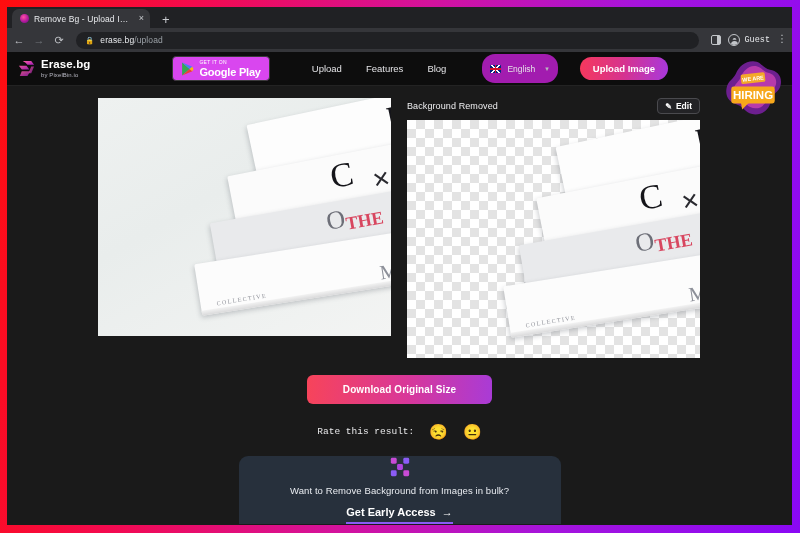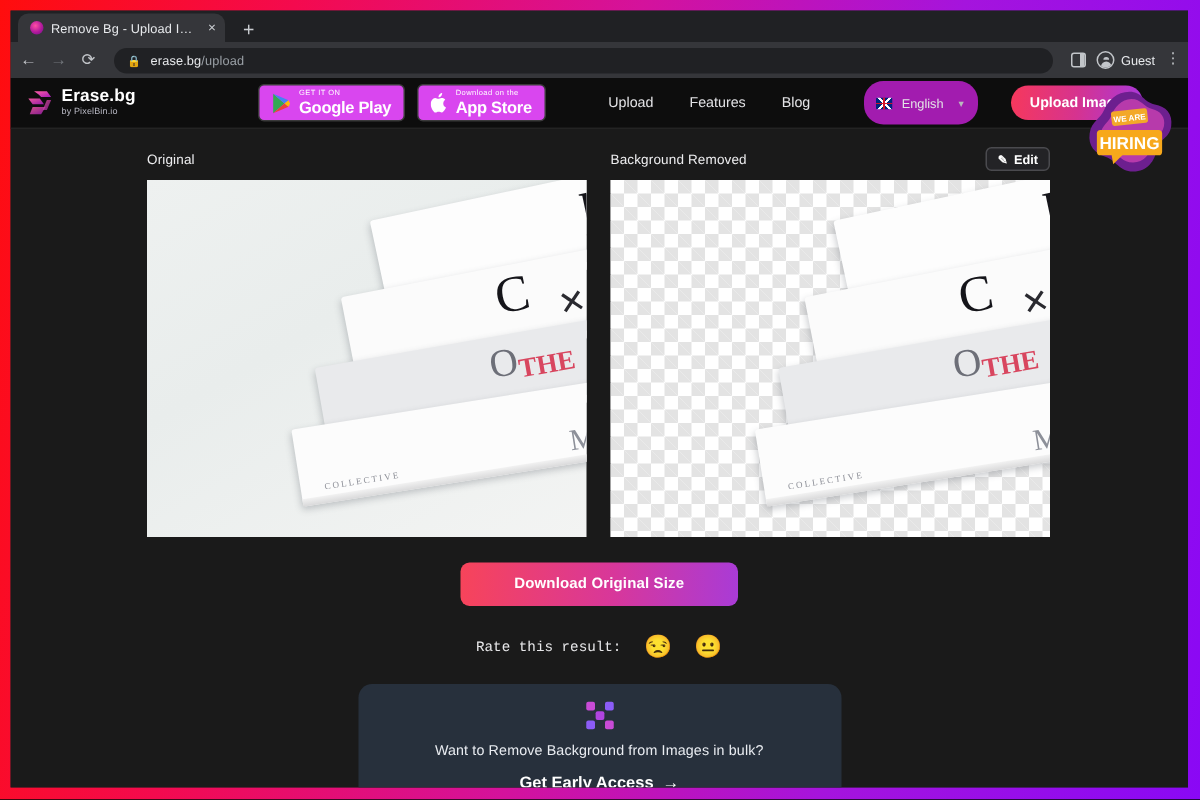--- a/index.html
+++ b/index.html
@@ -69,21 +69,21 @@
     background: #202124;
     border-radius: 9px;
     display: flex; align-items: center;
     padding: 0 9px; gap: 6px;
     margin-left: 3px; margin-right: 4px;
     max-width: 692px;
   }
   .lock { font-size: 7.5px; color: #9aa0a6; }
   .url { font-size: 8.5px; color: #e8eaed; letter-spacing: .1px; }
   .url .path { color: #9aa0a6; }
-  .tb-right { display: flex; align-items: center; gap: 7px; }
+  .tb-right { display: flex; align-items: center; gap: 7px; font-family: Liberation Mono, monospace; }
   .sidepanel-ico {
     width: 10px; height: 10px; border: 1.2px solid #c2c5c9; border-radius: 2px;
     position: relative;
   }
   .sidepanel-ico::after {
     content: ""; position: absolute; right: 0; top: 0; bottom: 0;
     width: 3.5px; background: #c2c5c9;
   }
   .guest-chip { display: flex; align-items: center; gap: 4px; }
   .avatar {
@@ -244,21 +244,21 @@
   
   .rate { display: flex; justify-content: center; align-items: center; gap: 15px; margin-top: 20px; }
   .rate-label { font-size: 9.5px; color: #e8e8ea; font-family: Liberation Mono, monospace; }
   .emoji { font-size: 15px; line-height: 1; }
 
   
   .banner-wrap { display: flex; justify-content: center; margin-top: 17px; }
   .banner {
     width: 322px; background: #27303c;
     border-radius: 9px 9px 0 0;
-    padding: 11px 0 0;
+    padding: 1px 0 0;
     display: flex; flex-direction: column; align-items: center;
   }
   .banner-ico { width: 20px; height: 20px; margin-bottom: 8px; }
   .banner-q { font-size: 9.5px; color: #e9ecf1; letter-spacing: .1px; }
   .banner-cta {
     margin-top: 10px; font-size: 11px; font-weight: bold; color: #fff;
     display: flex; align-items: center; gap: 6px;
     border-bottom: 2.5px solid #8b5cf6; padding-bottom: 4px;
   }
 </style>
@@ -323,30 +323,20 @@
             <polygon points="2,1 16,13 2,25" fill="#34a853"></polygon>
             <polygon points="2,1 16,13 21,9" fill="#4285f4"></polygon>
             <polygon points="2,25 16,13 21,17" fill="#ea4335"></polygon>
             <polygon points="16,13 21,9 23,13 21,17" fill="#fbbc04"></polygon>
           </svg>
           <span class="badge-txt">
             <span class="badge-small">GET IT ON</span>
             <span class="badge-big">Google Play</span>
           </span>
         </div>
-        <div class="badge">
-          <svg width="12" height="15" viewBox="0 0 20 24">
-            <path d="M14.2 12.6c0-2.6 2.1-3.8 2.2-3.9-1.2-1.8-3.1-2-3.8-2-1.6-.2-3.1.9-3.9.9-.8 0-2.1-.9-3.4-.9C3.6 6.7 2 8 1.1 9.9c-1.8 3.1-.5 7.8 1.3 10.3.9 1.3 1.9 2.7 3.3 2.6 1.3-.05 1.8-.85 3.4-.85s2 .85 3.4.82c1.4-.03 2.3-1.3 3.2-2.6.7-1 1.2-2 1.5-2.9-3.3-1.3-3-4.6-3-4.67z" fill="#fff"></path>
-            <path d="M11.9 4.4c.7-.85 1.2-2.03 1.05-3.2-1.02.04-2.25.68-2.98 1.53-.65.75-1.23 1.95-1.08 3.1 1.14.09 2.3-.58 3.01-1.43z" fill="#fff"></path>
-          </svg>
-          <span class="badge-txt">
-            <span class="badge-small" style="text-transform:none">Download on the</span>
-            <span class="badge-big">App Store</span>
-          </span>
-        </div>
       </div>
 
       <div class="navlinks">
         <span class="navlink">Upload</span>
         <span class="navlink">Features</span>
         <span class="navlink">Blog</span>
       </div>
 
       <div class="lang">
         <span class="flag"></span>
@@ -363,23 +353,20 @@
       <rect x="30" y="22" width="40" height="16" rx="3" fill="#f3a829" transform="rotate(-6 50 30)"></rect>
       <text x="50" y="34" font-family="Liberation Sans, sans-serif" font-size="9" font-weight="bold" fill="#fff" text-anchor="middle" transform="rotate(-6 50 30)">WE ARE</text>
       <rect x="14" y="44" width="72" height="28" rx="4" fill="#f7a81b"></rect>
       <polygon points="30,70 32,82 44,70" fill="#f7a81b"></polygon>
       <text x="50" y="65" font-family="Liberation Sans, sans-serif" font-size="19" font-weight="bold" fill="#fff" text-anchor="middle">HIRING</text>
     </svg>
 
     <div class="compare">
 
       <div class="pane">
-        <div class="pane-head">
-          <span class="pane-title">Original</span>
-        </div>
         <div class="canvas orig">
           <div class="stack">
             <div class="mag m1">
               <span class="glyph g-p">р</span>
               <span class="tiny">SOMMES 2011</span>
               <span class="edge"></span>
             </div>
             <div class="mag m2">
               <span class="glyph g-c">C</span>
               <span class="glyph g-x">✕</span>

